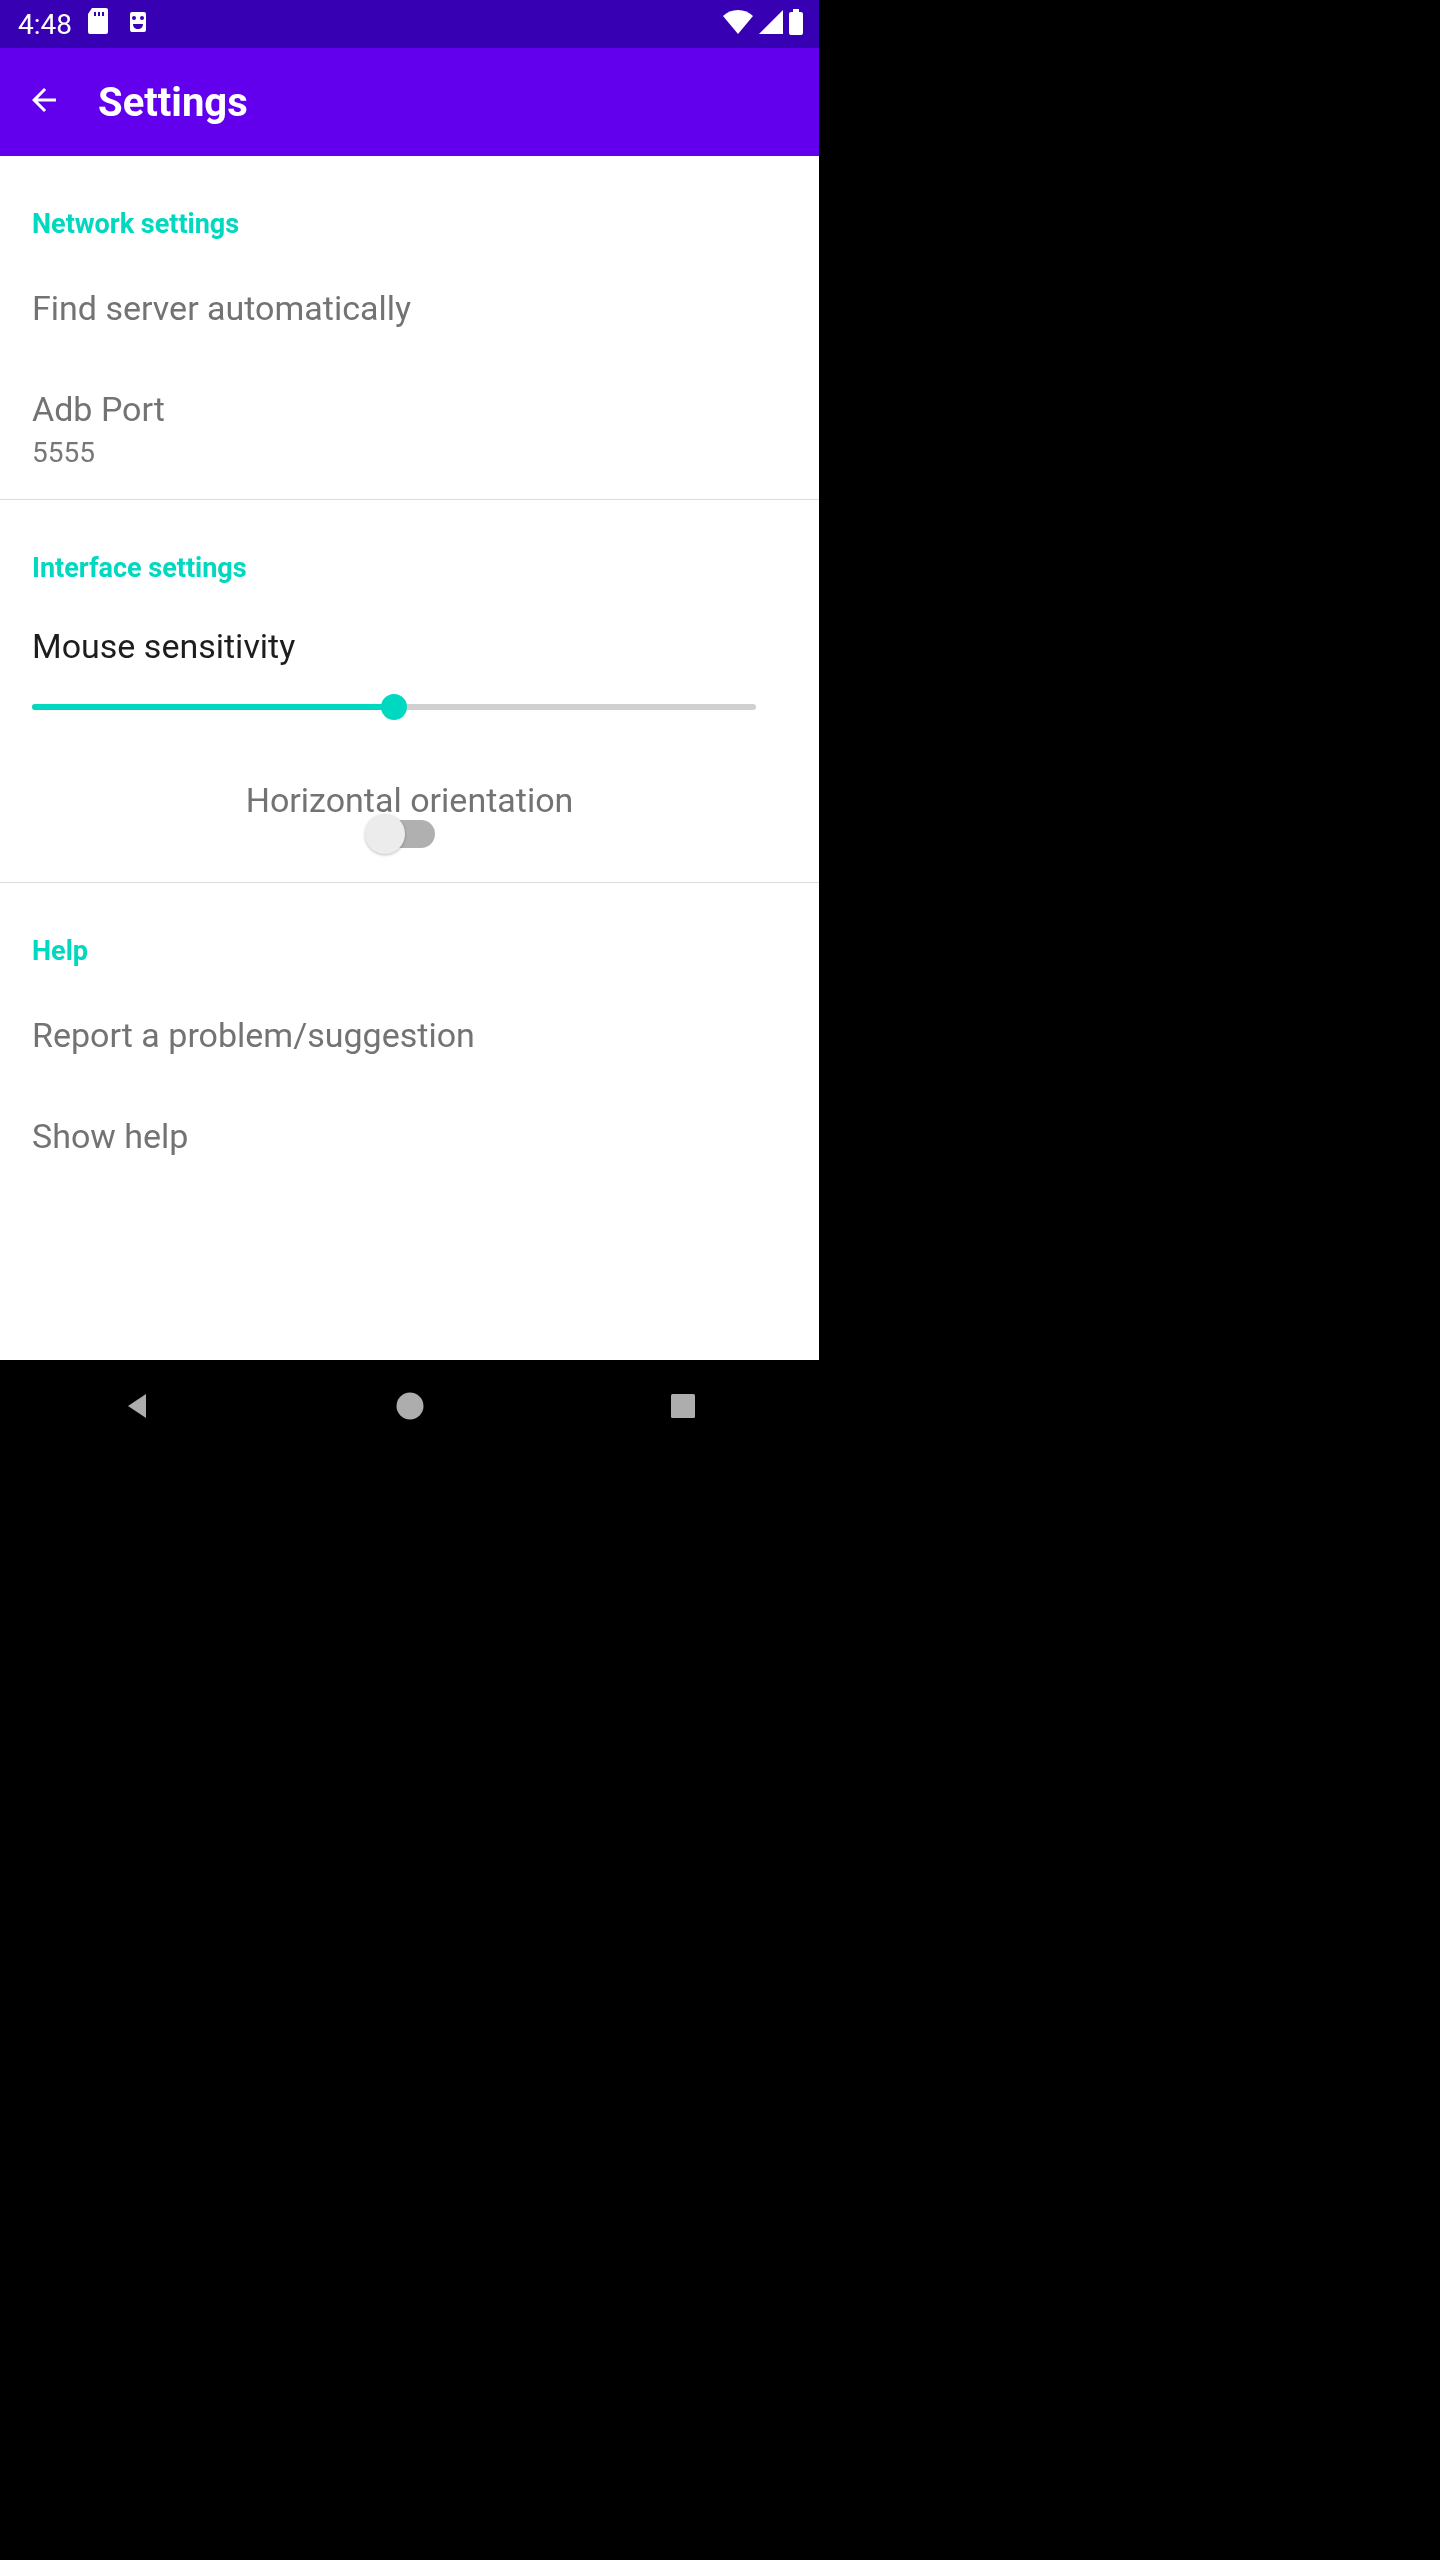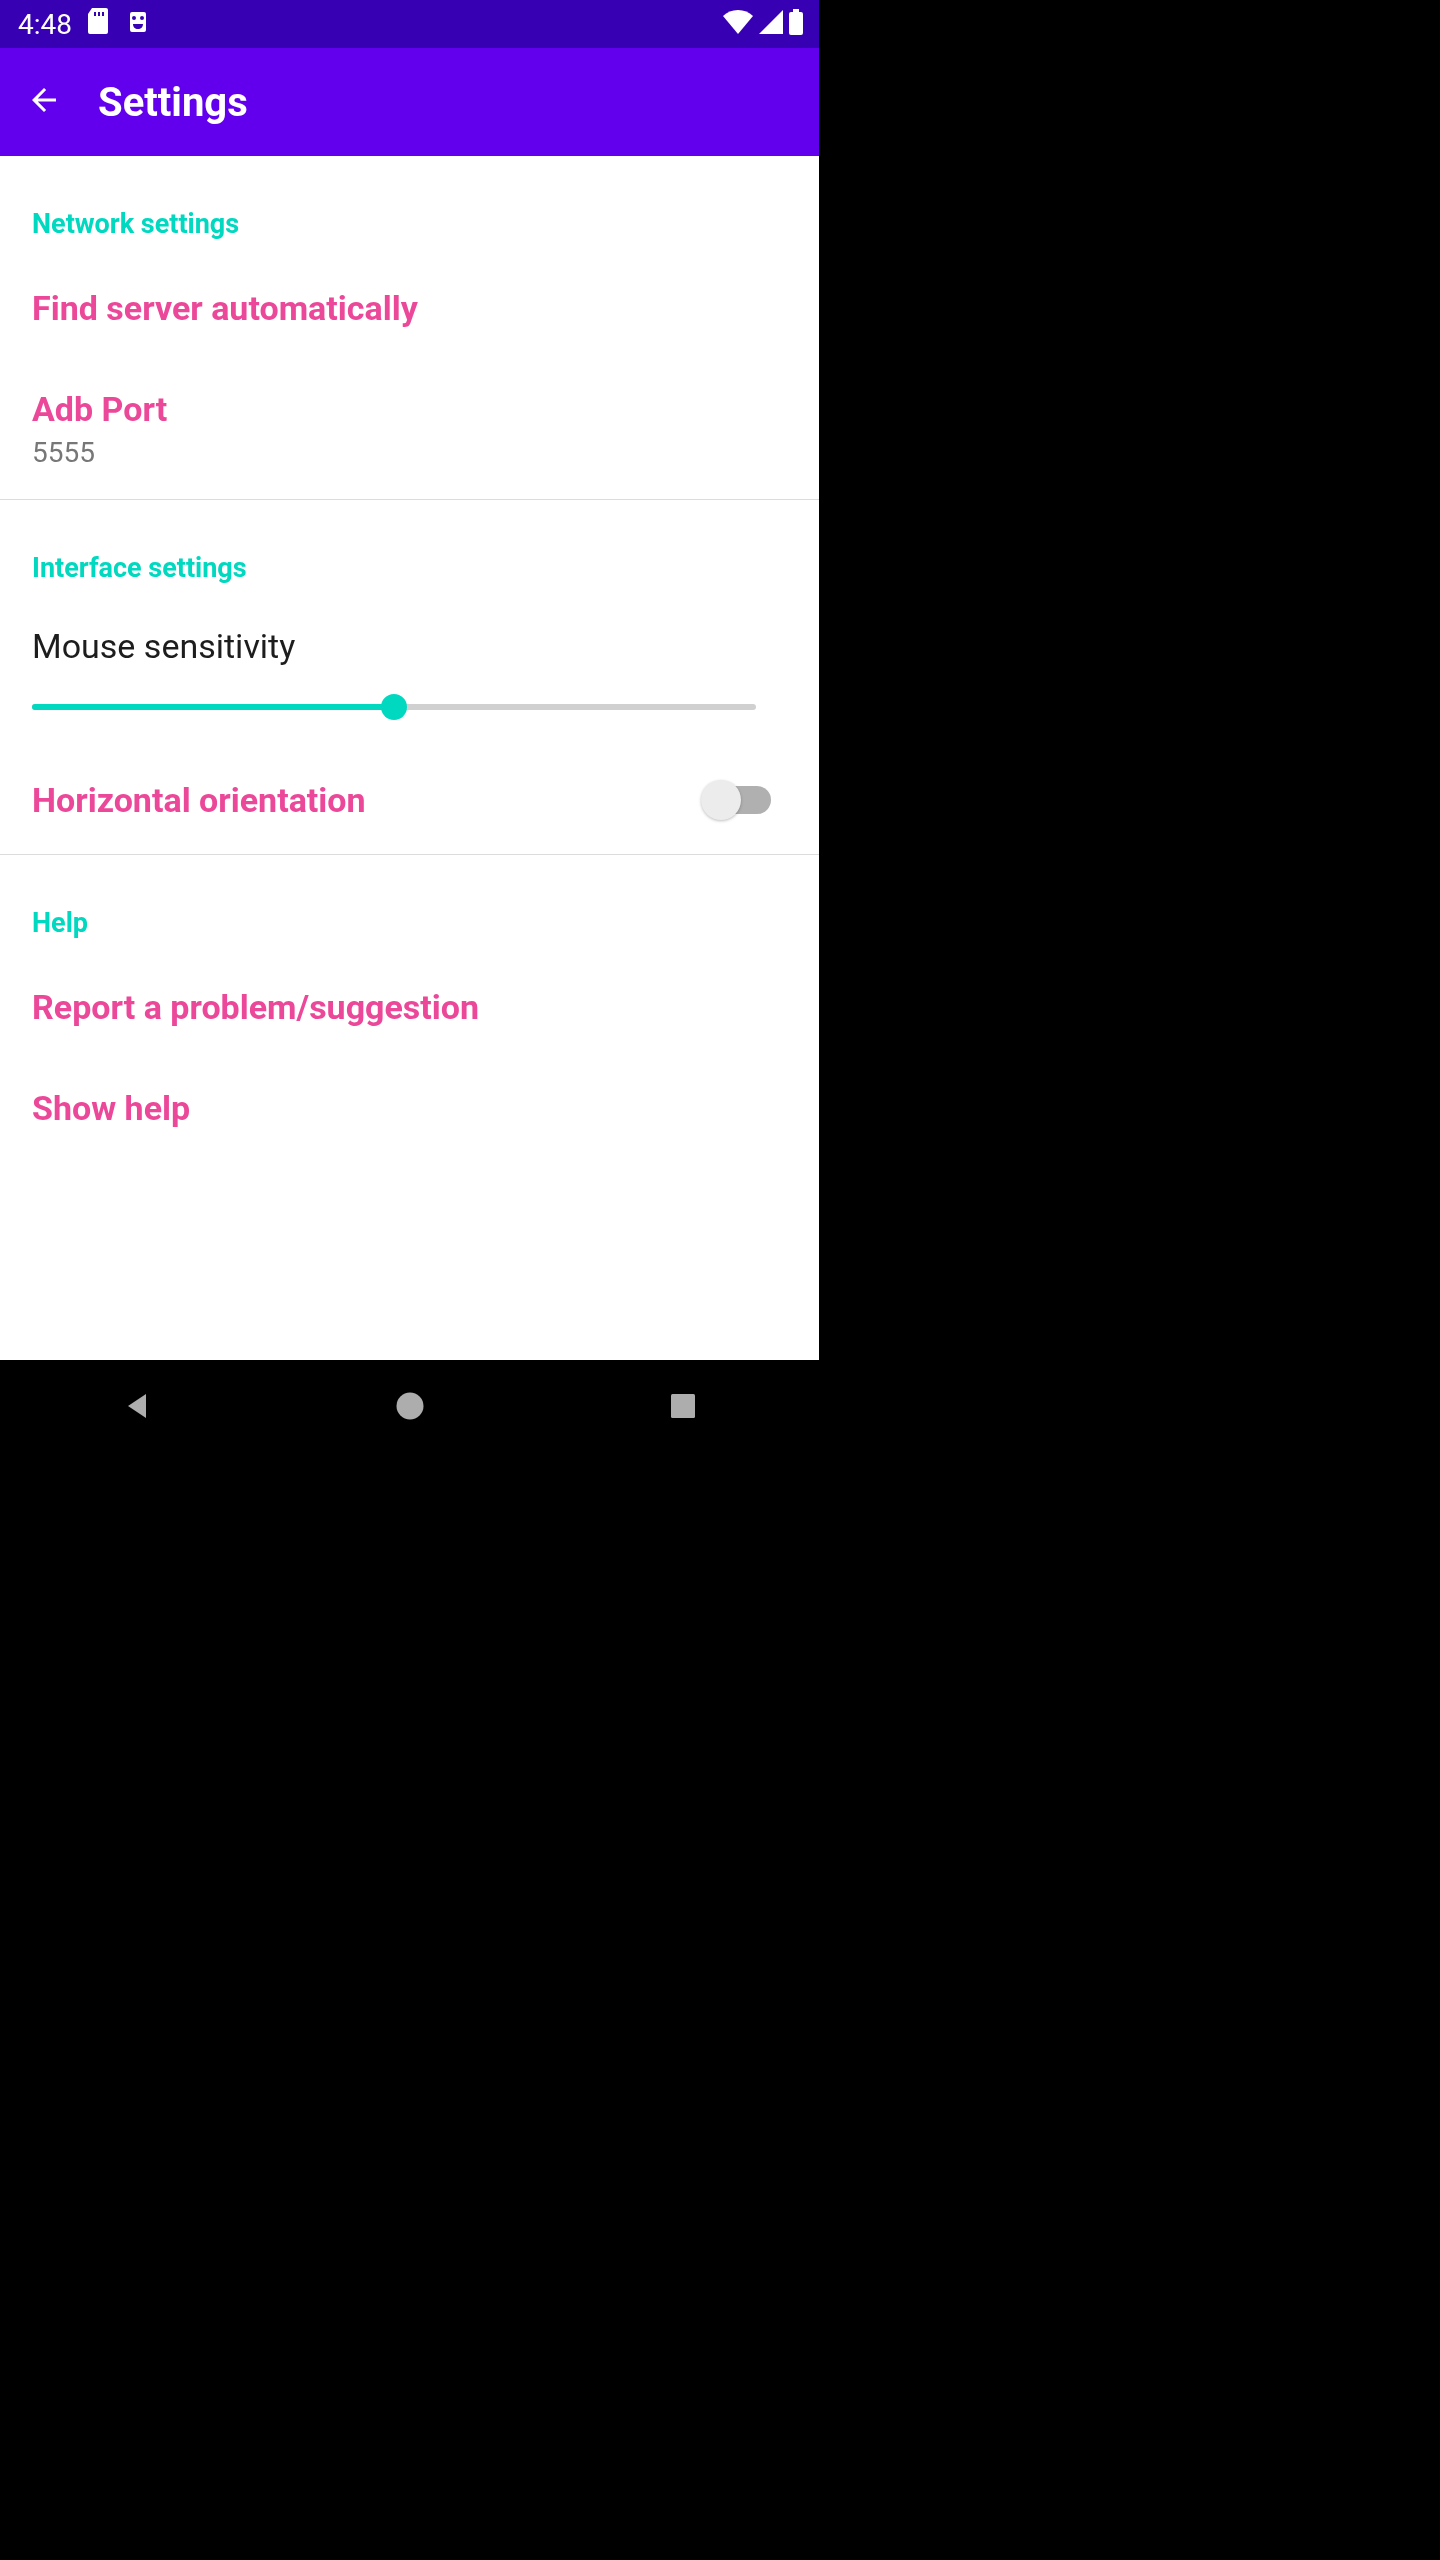--- a/index.html
+++ b/index.html
@@ -69,23 +69,22 @@
       color: #00D8C0;
       font-size: 27px;
       font-weight: 700;
       padding: 52px 32px 18px 32px;
     }
     .pref-item {
       padding: 30px 32px;
     }
     .pref-title {
       font-size: 34px;
-      color: #ec4899;
+      color: #737373;
       line-height: 1.2;
-      font-weight: bold;
     }
     .pref-sub {
       font-size: 28px;
       color: #777;
       margin-top: 6px;
     }
     .slider-item {
       padding: 24px 32px 40px 32px;
     }
     .slider-title {
@@ -113,20 +112,21 @@
       height: 26px;
       background: #00D8C0;
       border-radius: 50%;
       transform: translate(-50%, -50%);
     }
     .toggle-row {
       display: flex;
       align-items: center;
       justify-content: space-between;
       padding: 30px 32px 34px 32px;
+      flex-direction: column;
     }
     .toggle-row .pref-title { font-size: 34px; }
     .switch {
       width: 66px;
       height: 28px;
       background: #b0b0b0;
       border-radius: 14px;
       position: relative;
       margin-right: 16px;
     }

